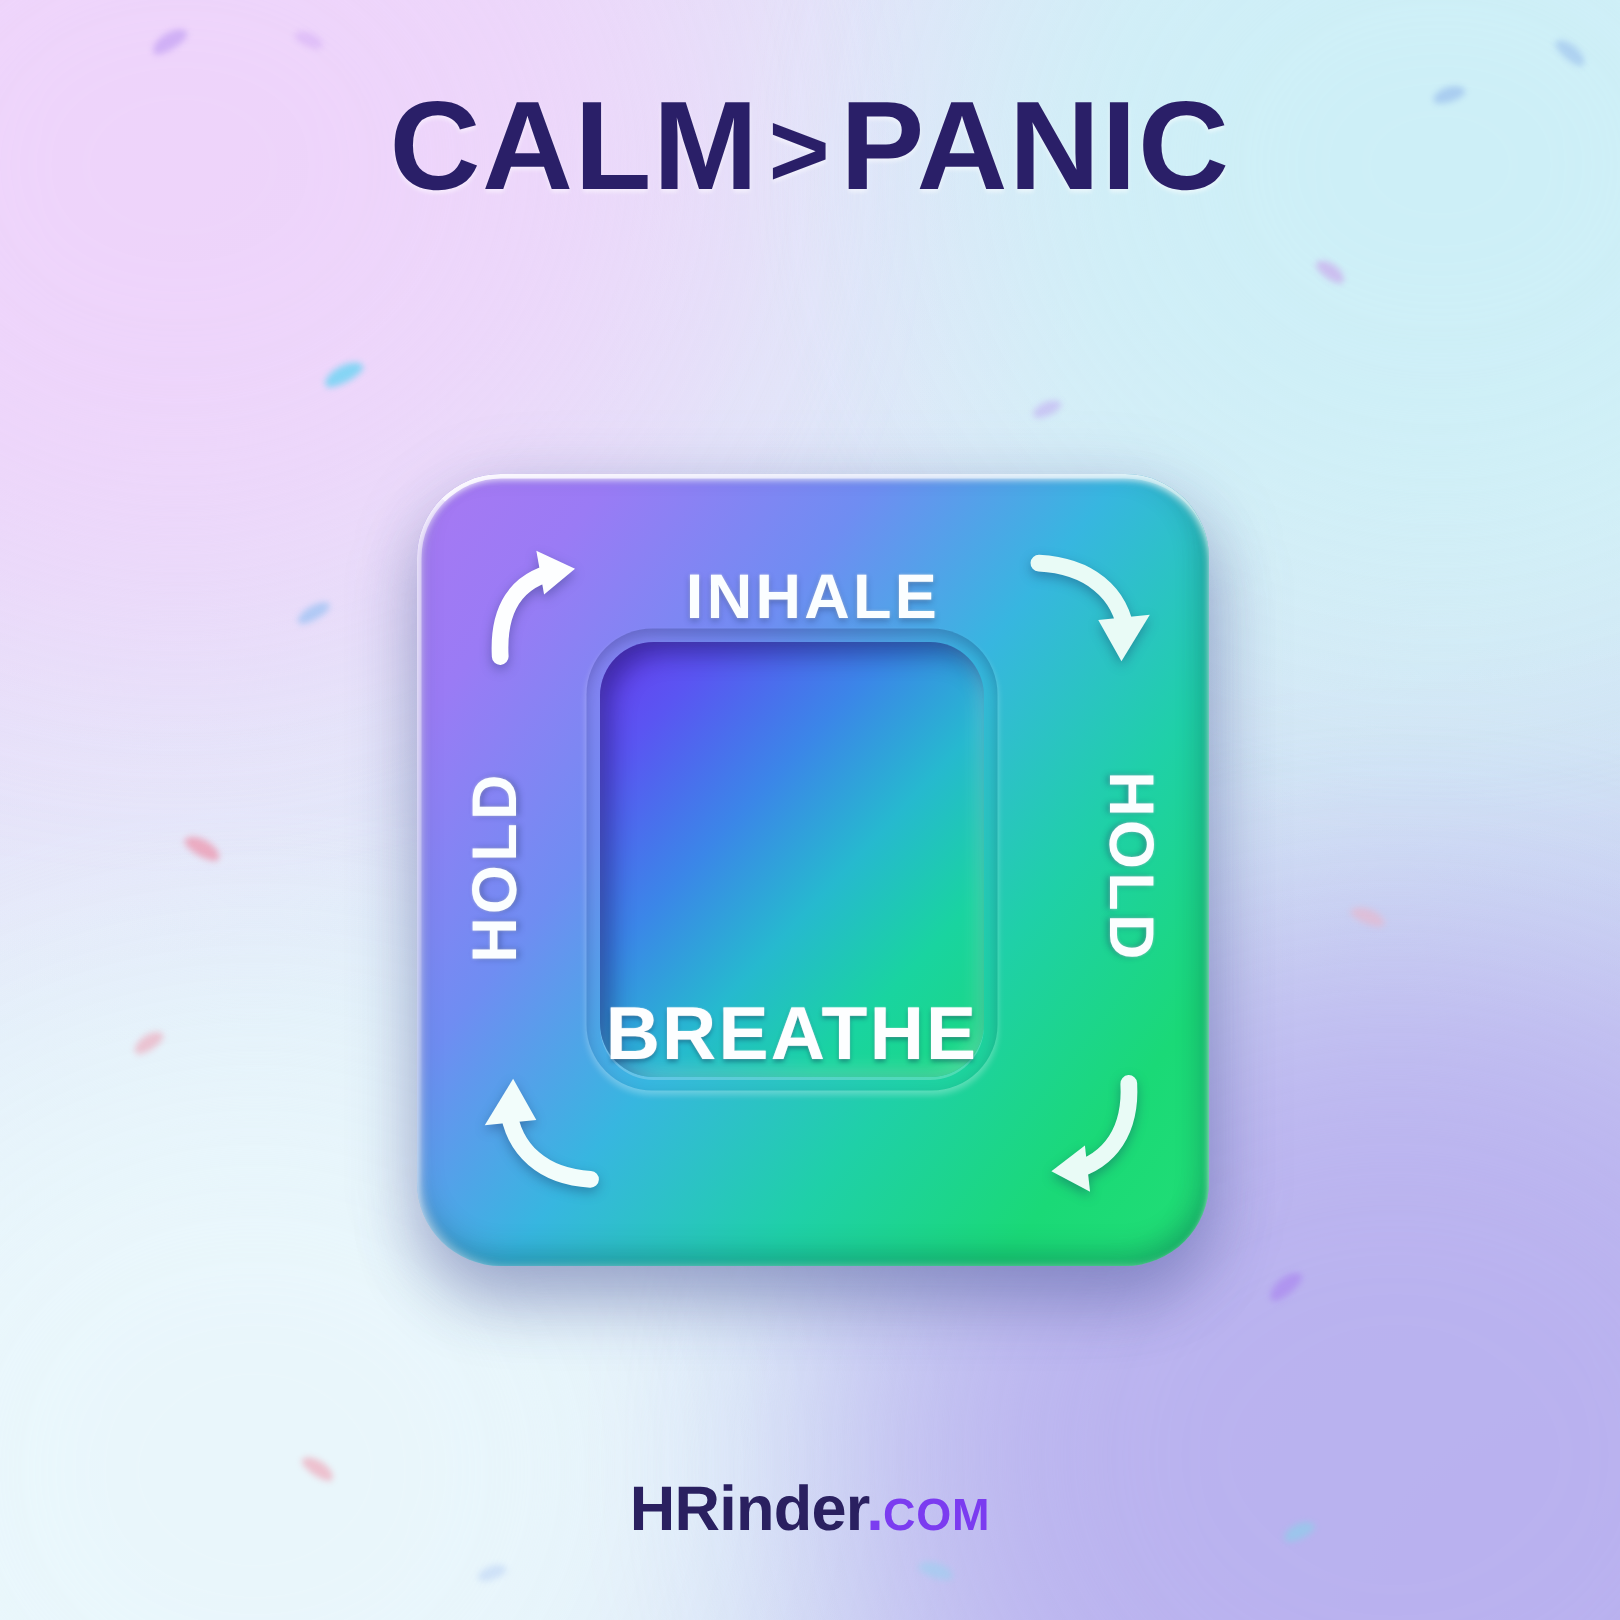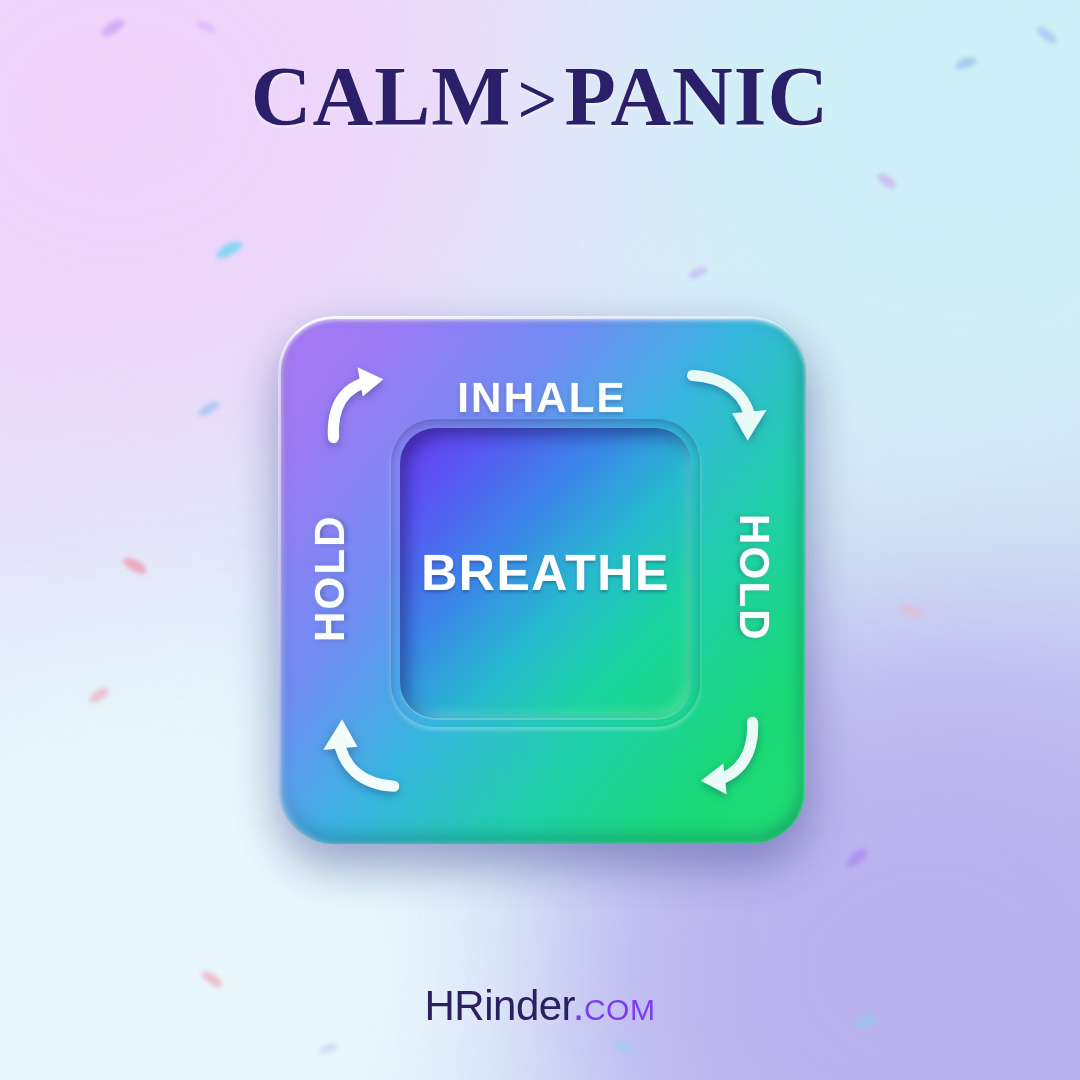--- a/index.html
+++ b/index.html
@@ -30,21 +30,21 @@
   .petal {
     position:absolute;
     border-radius:50% 50% 50% 50% / 60% 60% 40% 40%;
     filter:blur(2.2px);
     pointer-events:none;
   }
 
   
   #headings {
     position:absolute; left:0; top:52px; width:100%;
-    text-align:center; z-index:6;font-family:Liberation Serif, serif;
+    text-align:center; z-index:6;
   }
   #title {
     font-size:84px; font-weight:700; letter-spacing:1px;
     color:#2a1f68;
     line-height:1.08;
     text-shadow:0 2px 3px rgba(255,255,255,.55);
   }
   #title .gt { font-size:70px; vertical-align:2px; padding:0 6px; }
   #subtitle {
     margin-top:14px;
@@ -92,34 +92,34 @@
     border-left:3px solid rgba(255,255,255,.55);
     -webkit-mask-image:linear-gradient(150deg, #000 0%, rgba(0,0,0,.25) 42%, transparent 60%);
             mask-image:linear-gradient(150deg, #000 0%, rgba(0,0,0,.25) 42%, transparent 60%);
     pointer-events:none;
   }
 
   
   #inner {
     position:absolute;
     left:122px; top:112px;
-    width:291px; height:290px;
+    width:256px; height:290px;
     border-radius:36px;
     background:linear-gradient(133deg,
         #6a3cf0 0%,
         #5a55f2 16%,
         #3b86e8 38%,
         #26b9cf 58%,
         #19d4a0 78%,
         #1bd87e 100%);
     box-shadow:
       inset 7px 8px 16px rgba(15,10,80,.45),
       inset -4px -5px 12px rgba(255,255,255,.22),
       0 2px 0 rgba(255,255,255,.22);
-    display:flex; align-items:center; justify-content:center;
+    display:flex; align-items:flex-end; justify-content:center;
   }
   
   #inner::before {
     content:""; position:absolute;
     inset:-9px; border-radius:44px;
     box-shadow:
       inset 0 5px 9px rgba(10,20,70,.25),
       0 3px 4px rgba(255,255,255,.28);
     pointer-events:none;
   }
@@ -161,21 +161,21 @@
   #arrow-br { right:38px; bottom:46px; }
   #arrow-bl { left:40px;  bottom:44px; }
   .arrow svg { width:100%; height:100%; display:block;
     filter:drop-shadow(0 3px 4px rgba(20,40,90,.35)); }
 
   
   #footer {
     position:absolute; left:0; bottom:50px; width:100%;
     text-align:center; z-index:6;
   }
-  #logo { font-size:42px; font-weight:400; letter-spacing:-.5px; }
+  #logo { font-size:42px; font-weight:700; letter-spacing:-.5px; }
   #logo .brand { color:#2a2060; }
   #logo .dot   { color:#7b3cf0; }
   #logo .tld   { color:#7b3cf0; font-size:30px; letter-spacing:.5px; }
 </style>
 </head>
 <body>
 
 <div id="stage">
 
   <div class="bloom" style="left:-190px; top:-170px; width:620px; height:560px; background:#eed4fb; opacity:.85;"></div>

